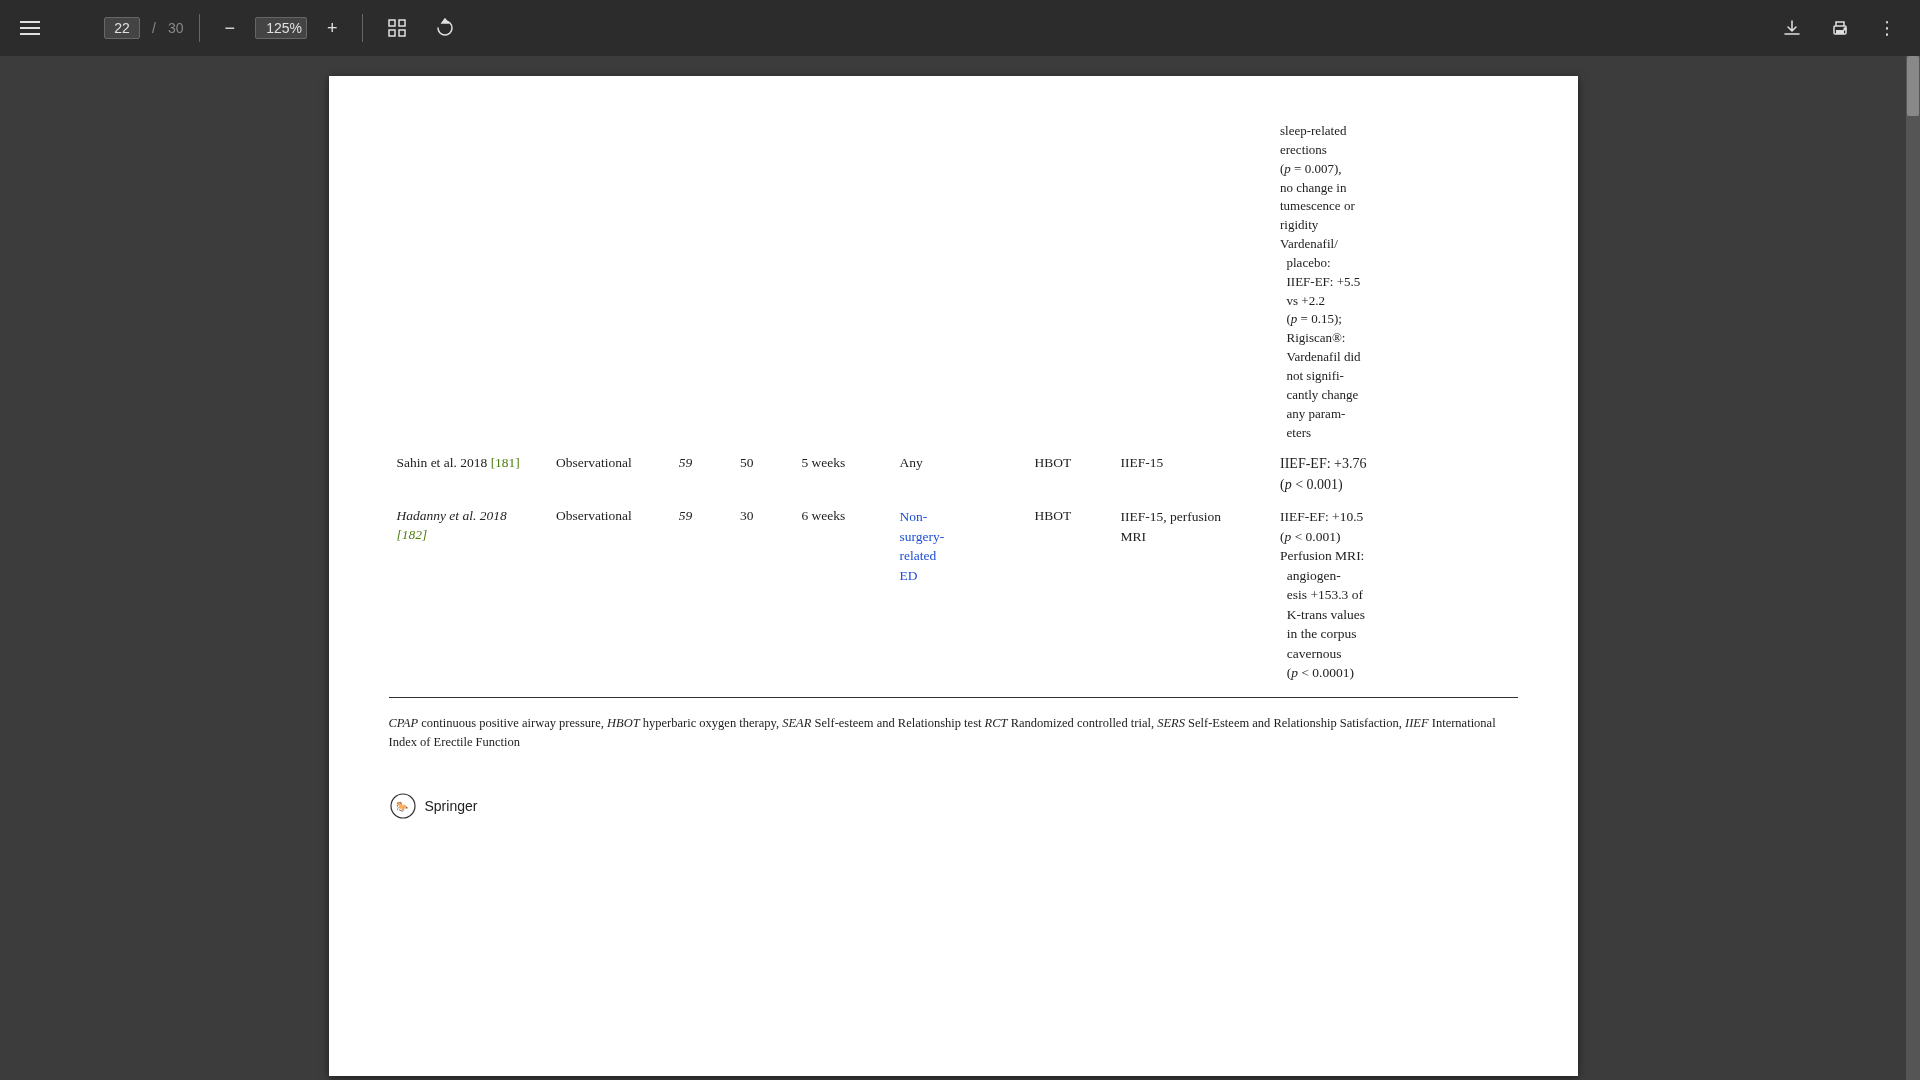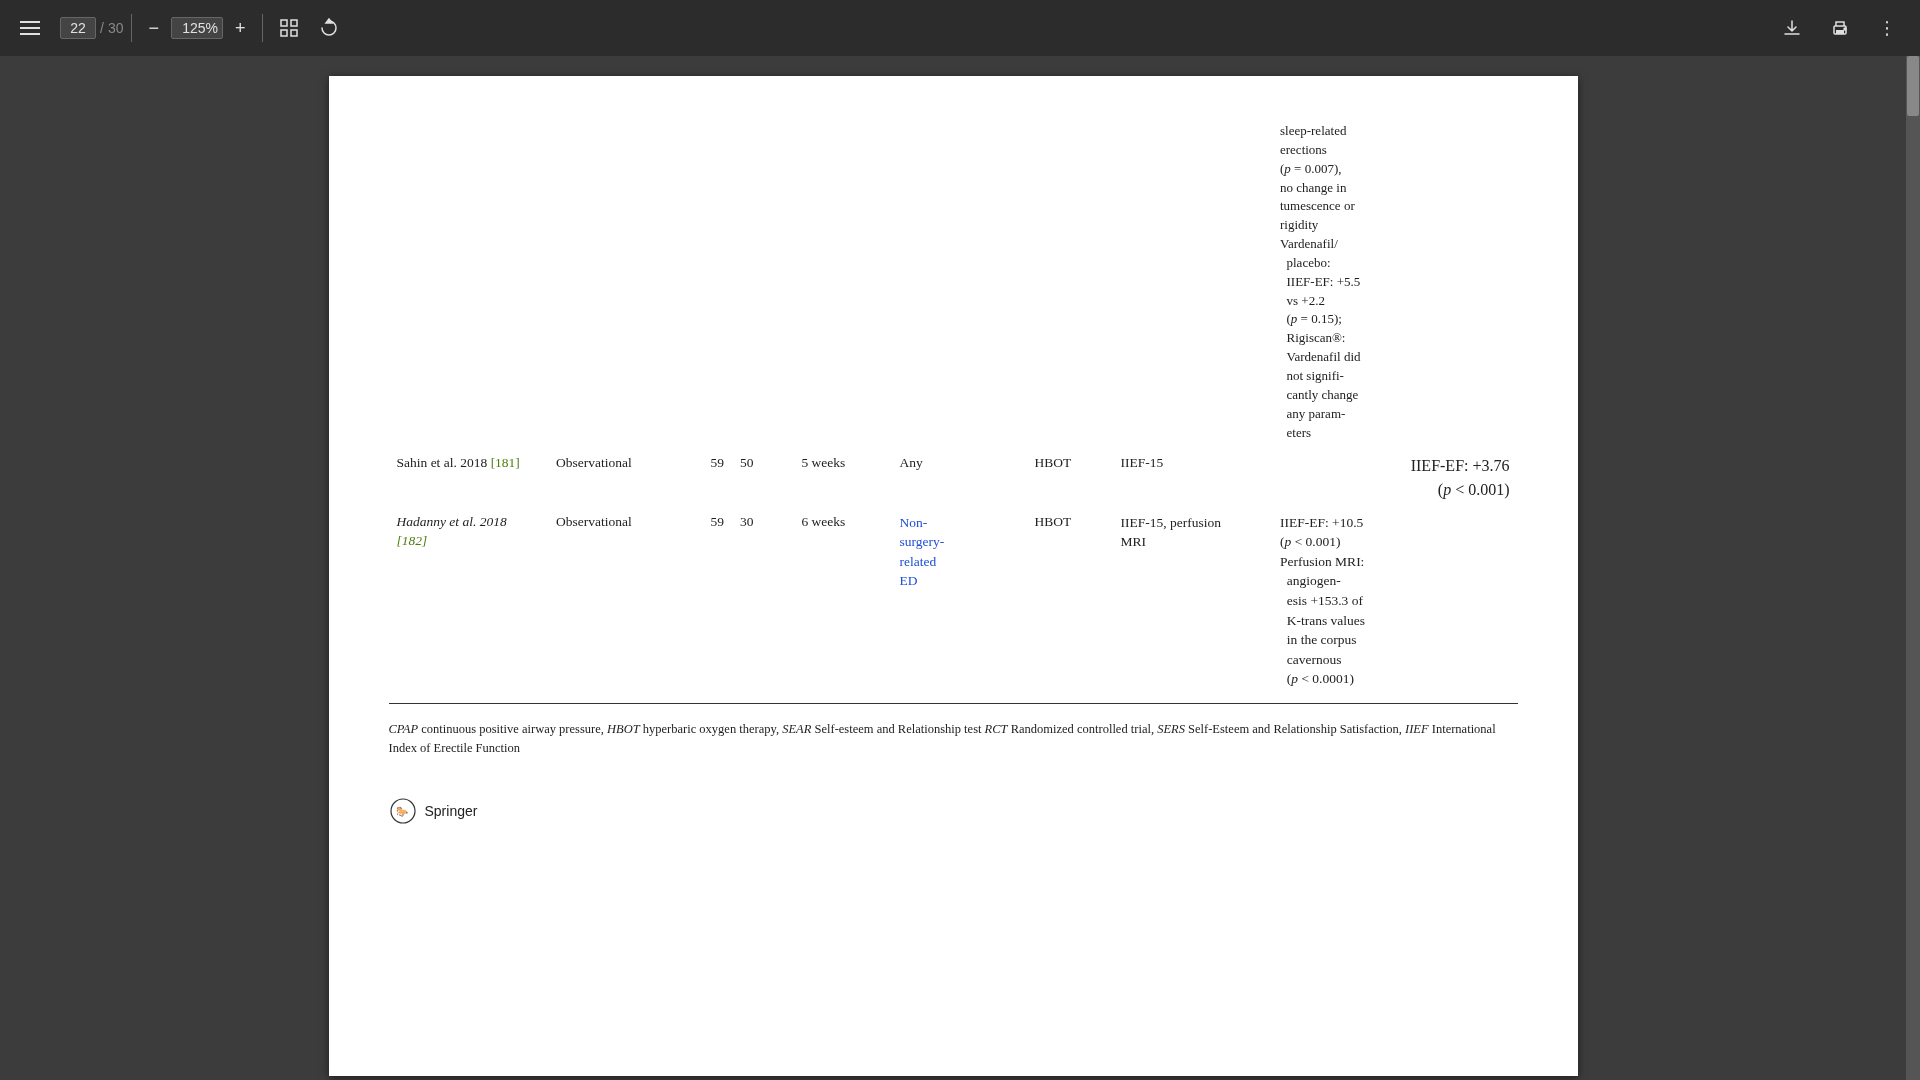--- a/index.html
+++ b/index.html
@@ -43,21 +43,22 @@
 
     .toolbar-title {
       font-size: 15px;
       color: #e0e0e0;
       flex: 1;
     }
 
     .toolbar-controls {
       display: flex;
       align-items: center;
-      gap: 4px;
+      gap: 12px;
+      margin-left: 44px;
     }
 
     .page-input {
       background: #444;
       border: 1px solid #666;
       color: #e0e0e0;
       font-size: 14px;
       width: 36px;
       text-align: center;
       padding: 2px 4px;
@@ -168,21 +169,22 @@
     .doc-table tr td:first-child {
       width: 130px;
     }
 
     .doc-table tr td:nth-child(2) {
       width: 100px;
     }
 
     .doc-table tr td:nth-child(3) {
       width: 50px;
-      text-align: right;
+      text-align: left;
+      font-style: italic;
     }
 
     .doc-table tr td:nth-child(4) {
       width: 50px;
       text-align: left;
     }
 
     .doc-table tr td:nth-child(5) {
       width: 80px;
     }
@@ -356,21 +358,21 @@
             <td style="color:#222; font-size:13.5px;">
               Sahin et al.&nbsp;2018 <a class="blue-link" href="#">[181]</a>
             </td>
             <td style="color:#222; font-size:13.5px;">Observational</td>
             <td style="color:#222; font-size:13.5px;">59</td>
             <td style="color:#222; font-size:13.5px;">50</td>
             <td style="color:#222; font-size:13.5px;">5 weeks</td>
             <td style="color:#222; font-size:13.5px;">Any</td>
             <td style="color:#222; font-size:13.5px;">HBOT</td>
             <td style="color:#222; font-size:13.5px;">IIEF-15</td>
-            <td style="color:#222; font-size:16px; line-height:1.45;text-align:right;">
+            <td style="color:#222; font-size:14px; line-height:1.45;">
               IIEF-EF:&nbsp;+3.76<br>
               (<i>p</i>&nbsp;&lt;&nbsp;0.001)
             </td>
           </tr>
 
           <tr>
             <td style="color:#222; font-size:13.5px;font-style:italic;">
               Hadanny et al.&nbsp;2018 <a class="blue-link" href="#">[182]</a>
             </td>
             <td style="color:#222; font-size:13.5px;">Observational</td>

